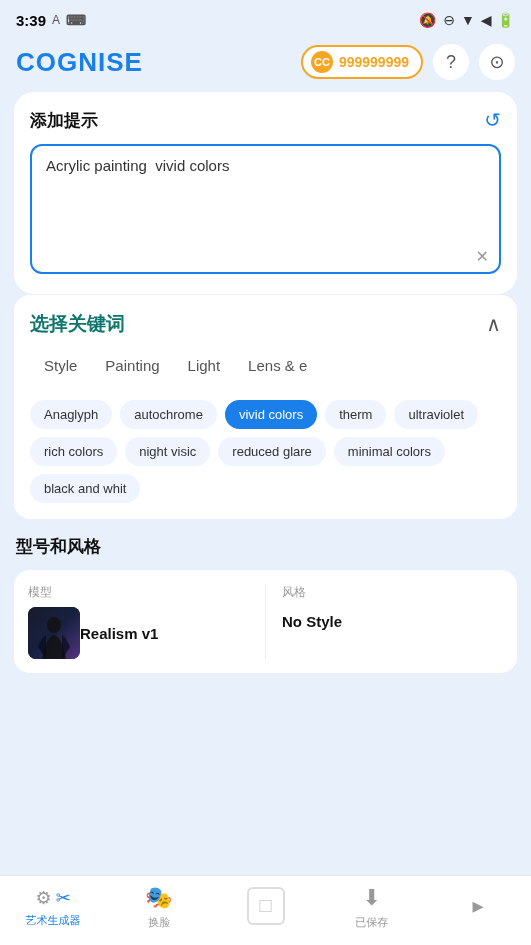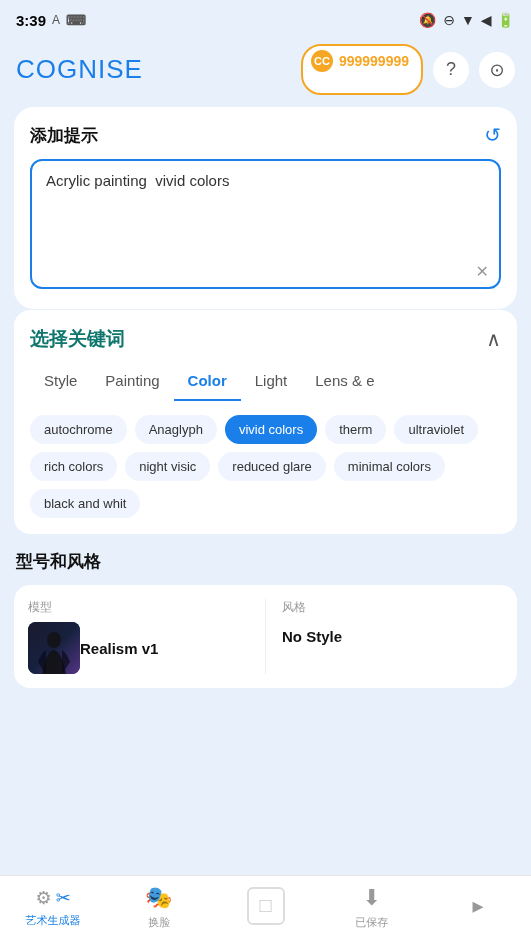--- a/index.html
+++ b/index.html
@@ -42,37 +42,37 @@
     
     .header {
       display: flex;
       align-items: center;
       justify-content: space-between;
       padding: 8px 16px 12px;
       background: #e8f0fb;
     }
     .logo {
       font-size: 26px;
-      font-weight: 400;
+      font-weight: 700;
       color: #1a7fe8;
       letter-spacing: 1px;
     }
     .header-right {
       display: flex;
       align-items: center;
       gap: 10px;
     }
     .coin-badge {
       display: flex;
       align-items: center;
       gap: 6px;
       background: #fff;
       border: 2px solid #f5a623;
       border-radius: 20px;
-      padding: 4px 12px 21px 8px;
+      padding: 4px 12px 4px 8px;
     }
     .coin-icon {
       width: 22px;
       height: 22px;
       background: #f5a623;
       border-radius: 50%;
       display: flex;
       align-items: center;
       justify-content: center;
       font-size: 11px;
@@ -373,28 +373,27 @@
 
   <div class="keywords-card">
     <div class="keywords-header">
       <span class="keywords-title">选择关键词</span>
       <span class="collapse-icon">∧</span>
     </div>
 
     <div class="tabs-row">
       <div class="tab-item">Style</div>
       <div class="tab-item">Painting</div>
-      <div class="tab-item active">Color</div>
       <div class="tab-item">Light</div>
       <div class="tab-item">Lens &amp; e</div>
     </div>
 
     <div class="tags-row">
+      <div class="tag">Anaglyph</div>
       <div class="tag">autochrome</div>
-      <div class="tag">Anaglyph</div>
       <div class="tag selected">vivid colors</div>
       <div class="tag">therm</div>
       <div class="tag">ultraviolet</div>
       <div class="tag">rich colors</div>
       <div class="tag">night visic</div>
       <div class="tag">reduced glare</div>
       <div class="tag">minimal colors</div>
       <div class="tag">black and whit</div>
     </div>
   </div>

